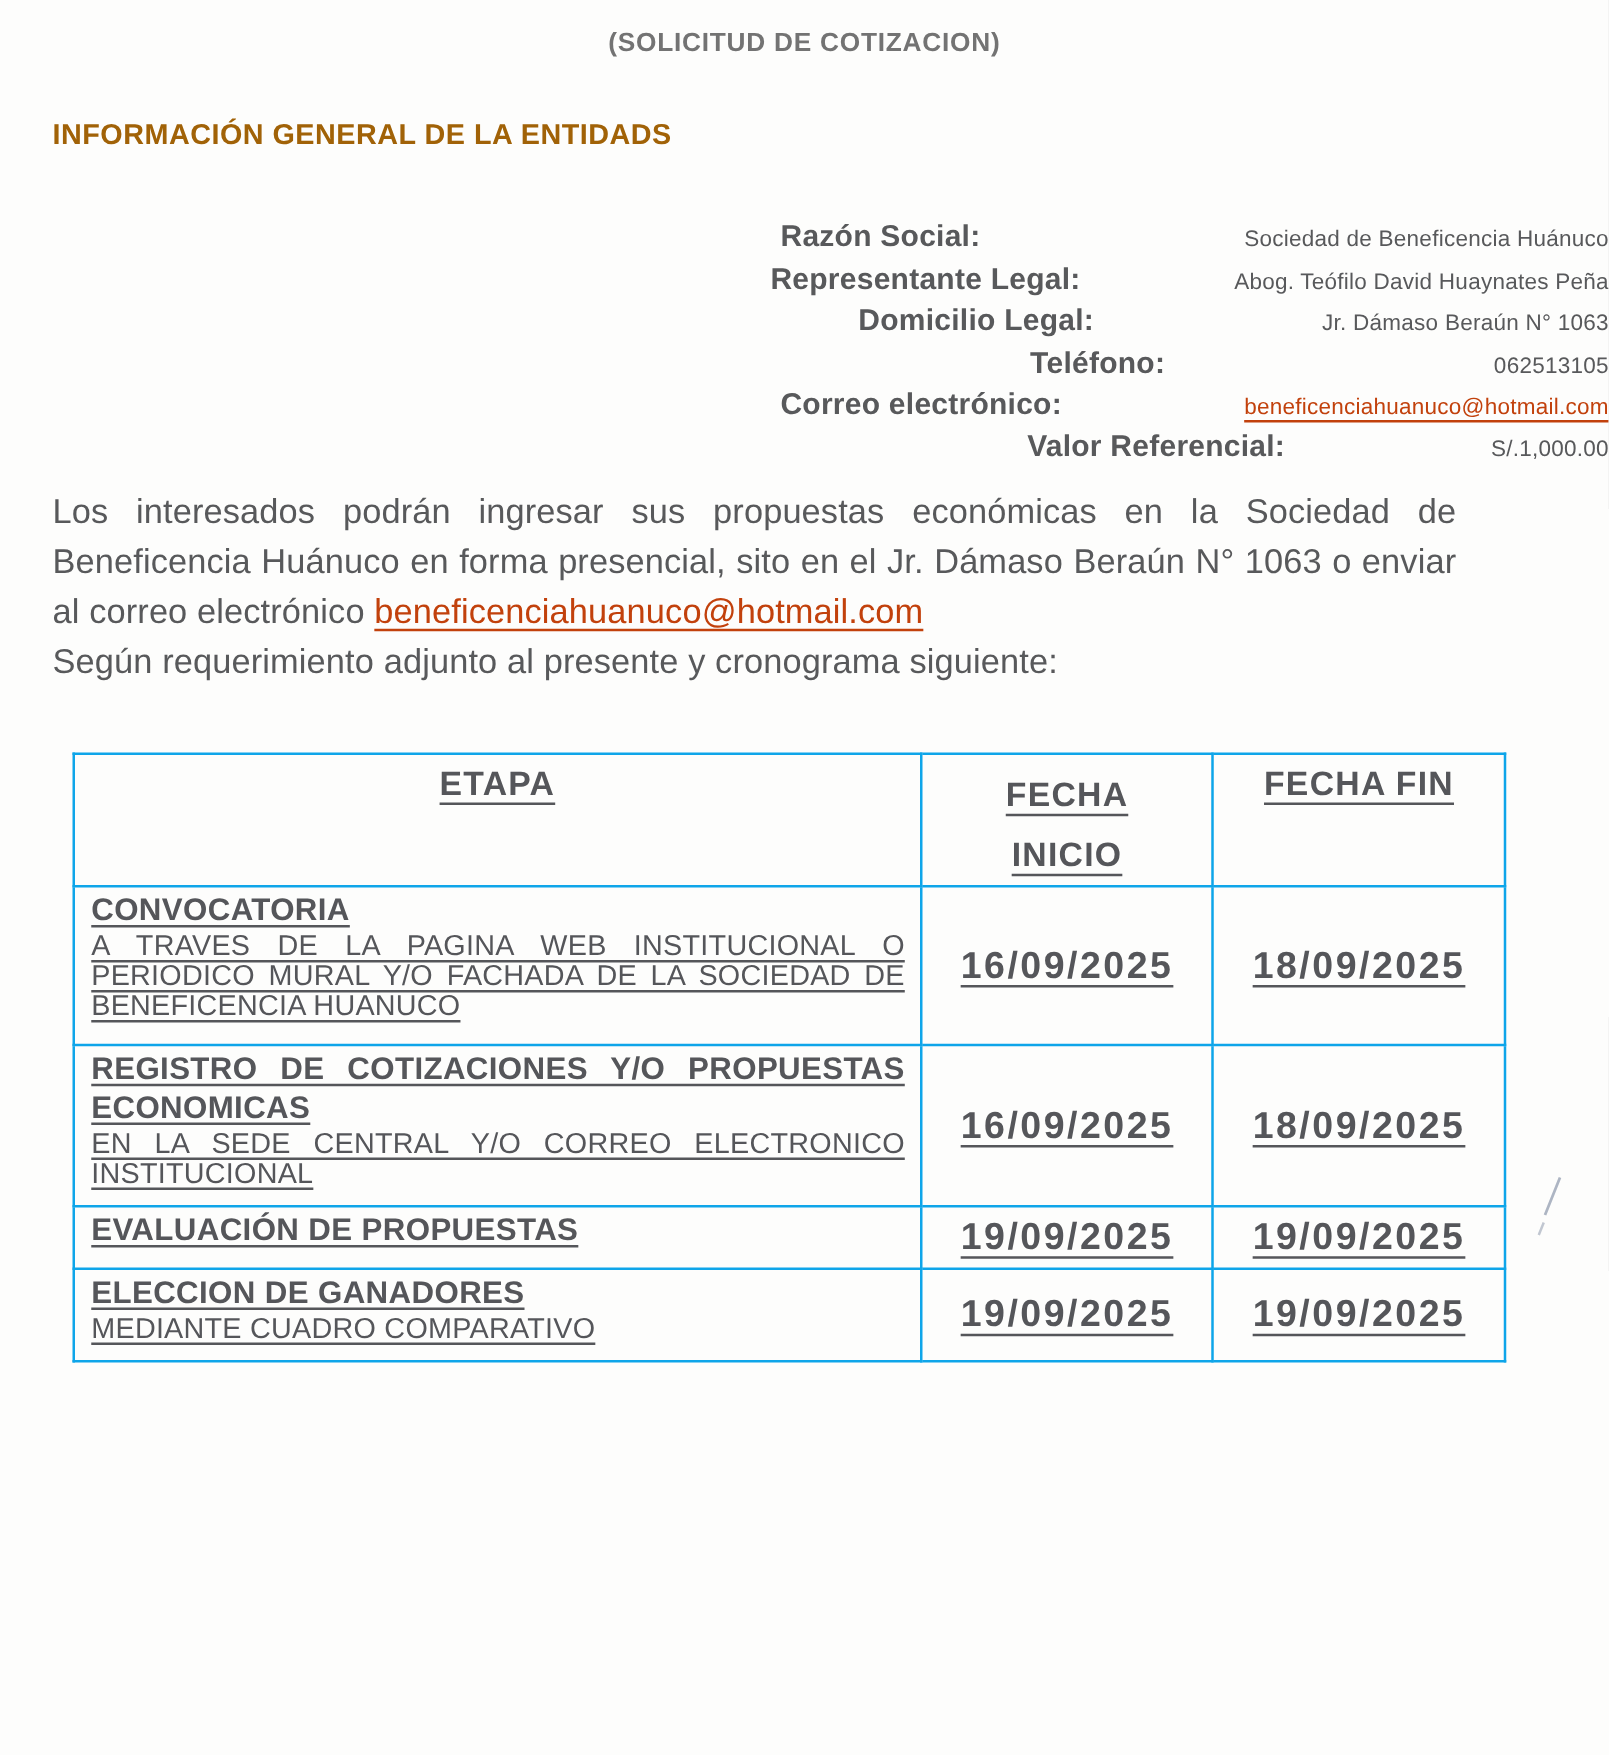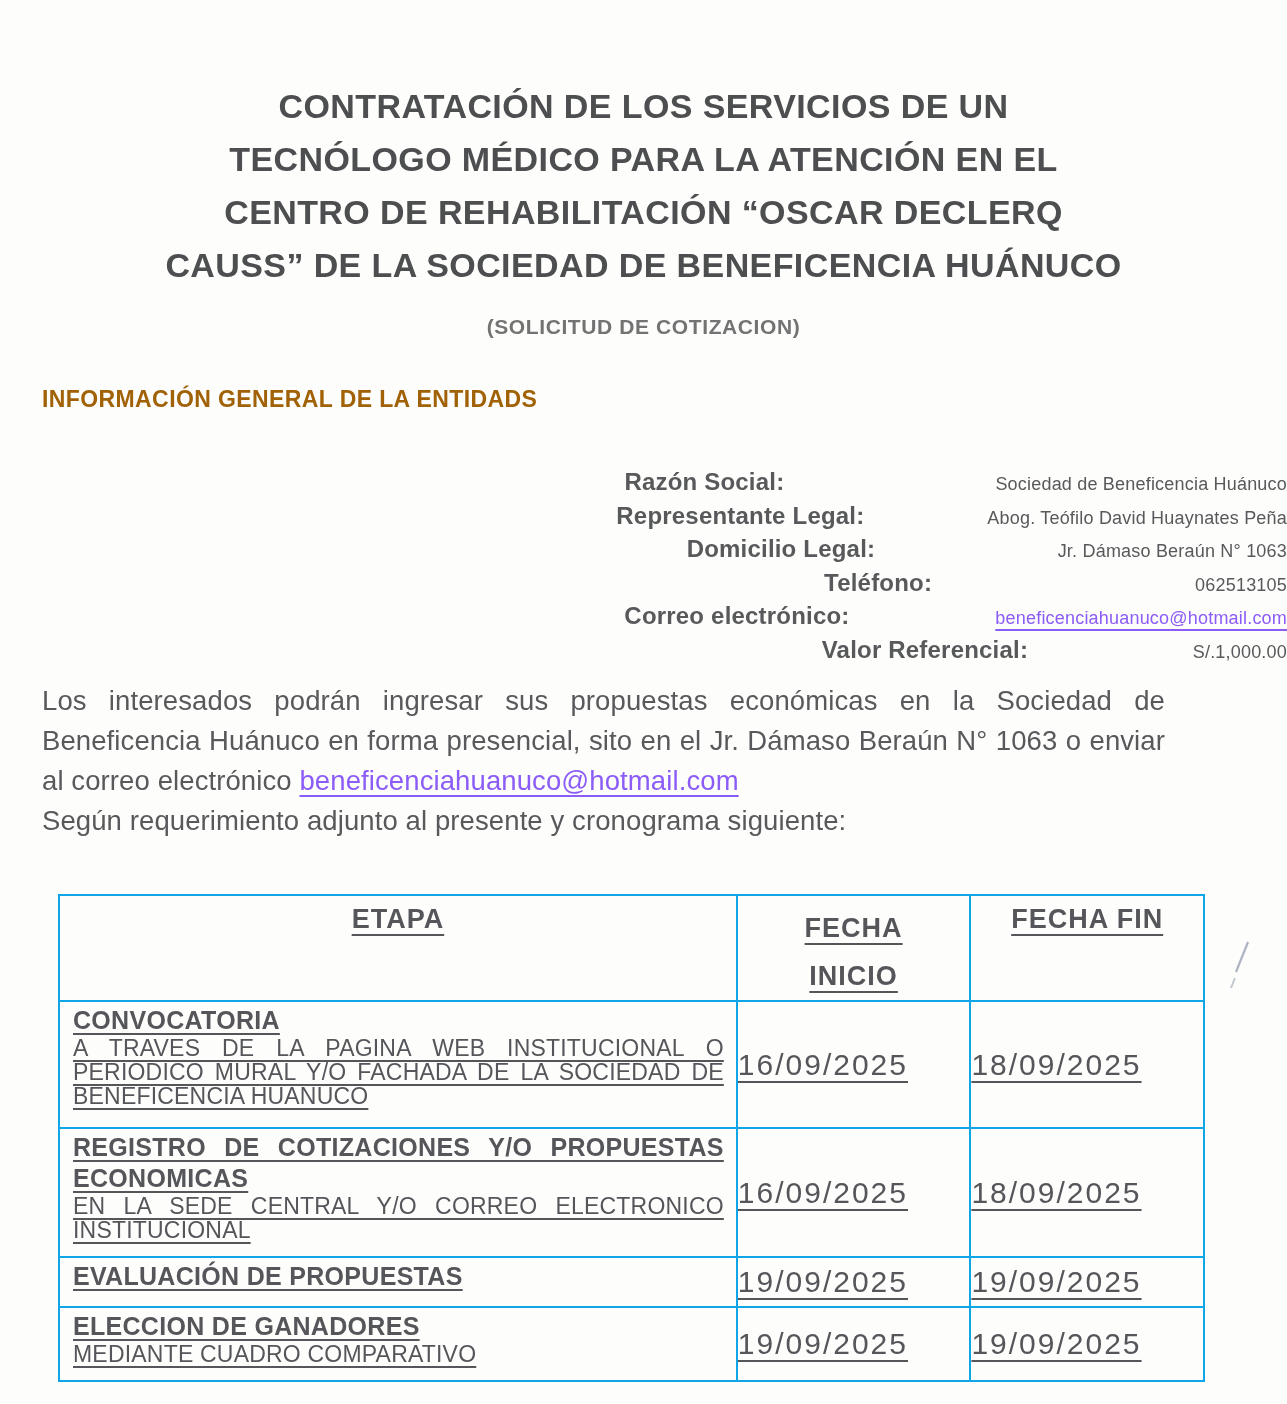--- a/index.html
+++ b/index.html
@@ -34,21 +34,21 @@
     font-size:23px; font-weight:bold;
     letter-spacing:0.4px;
     color:#a16207;
   }
   
   .info { margin:55px 0 0 42px; }
   .info-row { display:flex; align-items:baseline; height:33.5px;justify-content:flex-end; }
   .info-label { width:371px; font-size:24px; font-weight:bold; letter-spacing:0.2px; }
   .info-value { font-size:18px; letter-spacing:0.2px; }
   .email-link {
-    color:#8b5cf6;
+    color:#c2410c;
     text-decoration:underline;
     text-decoration-thickness:2px;
     text-underline-offset:5px;
   }
   
   .paragraph {
     margin:12px 122px 0 42px;
     font-size:27.5px; line-height:40px;
     text-align:justify;
     letter-spacing:0.1px;
@@ -84,46 +84,40 @@
   }
   .row-desc {
     font-size:23px; line-height:24px;
     text-align:justify;
     text-decoration:underline;
     text-decoration-thickness:1.5px;
     text-underline-offset:4px;
     letter-spacing:0.2px;
   }
   .row-desc:empty { display:none; }
-  .date-cell { vertical-align:middle; text-align:left; }
+  .date-cell { vertical-align:middle; text-align:center;font-weight:bold; }
   .date-val {
     font-size:30px; letter-spacing:2px;
     text-decoration:underline;
     text-decoration-thickness:2px;
     text-underline-offset:6px;
     white-space:nowrap;
   }
   tr.r0 { height:127px; }
   tr.r1 { height:128px; }
   tr.r2 { height:40px; }
   tr.r3 { height:65px; }
   
   .pen-mark { position:absolute; left:1226px; top:938px; }
 </style>
 </head>
 <body>
 
 <div class="page">
 
-  <h1 class="title">
-    <span class="title-line">CONTRATACIÓN DE LOS SERVICIOS DE UN</span>
-    <span class="title-line">TECNÓLOGO MÉDICO PARA LA ATENCIÓN EN EL</span>
-    <span class="title-line">CENTRO DE REHABILITACIÓN “OSCAR DECLERQ</span>
-    <span class="title-line">CAUSS” DE LA SOCIEDAD DE BENEFICENCIA HUÁNUCO</span>
-  </h1>
   <div class="subtitle">(SOLICITUD DE COTIZACION)</div>
 
   <h2 class="section-heading">INFORMACIÓN GENERAL DE LA ENTIDADS</h2>
 
   <div class="info">
     <div class="info-row">
       <span class="info-label">Razón Social:</span>
       <span class="info-value">Sociedad de Beneficencia Huánuco</span>
     </div>
     <div class="info-row">

